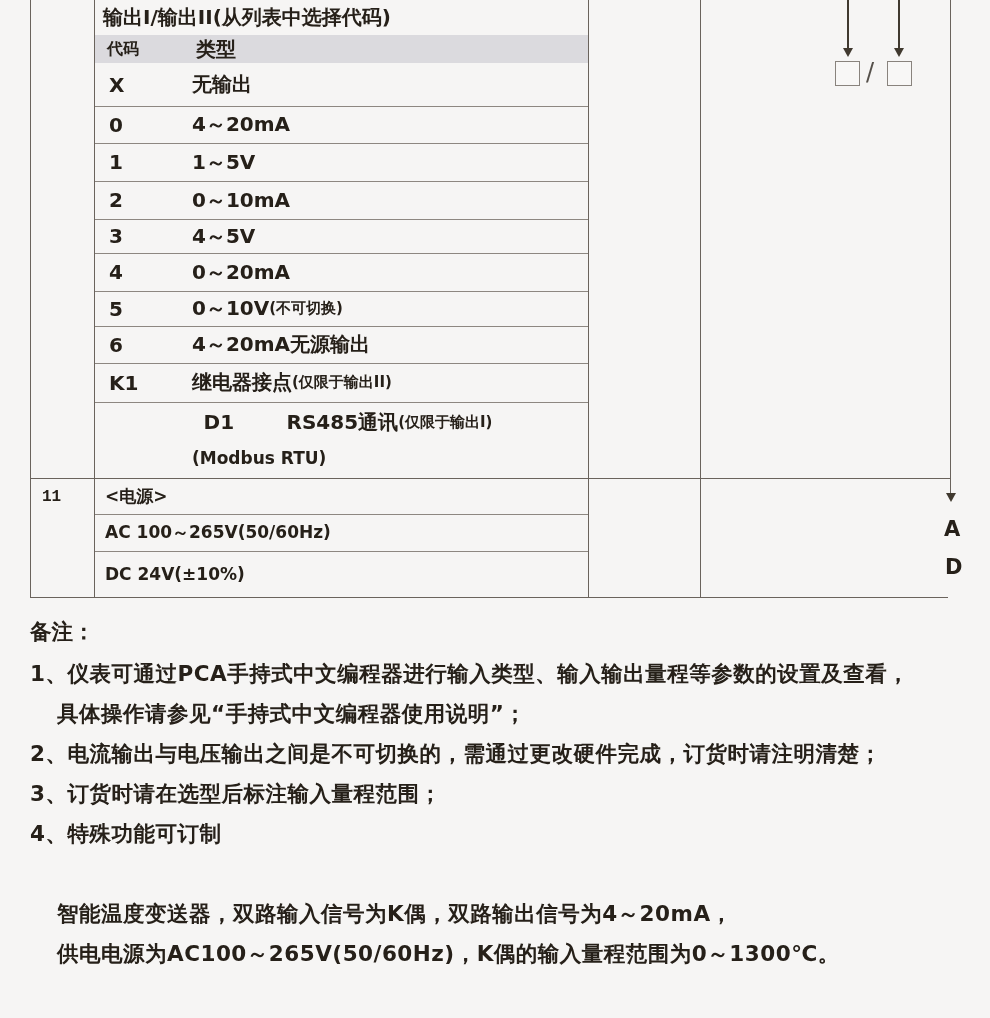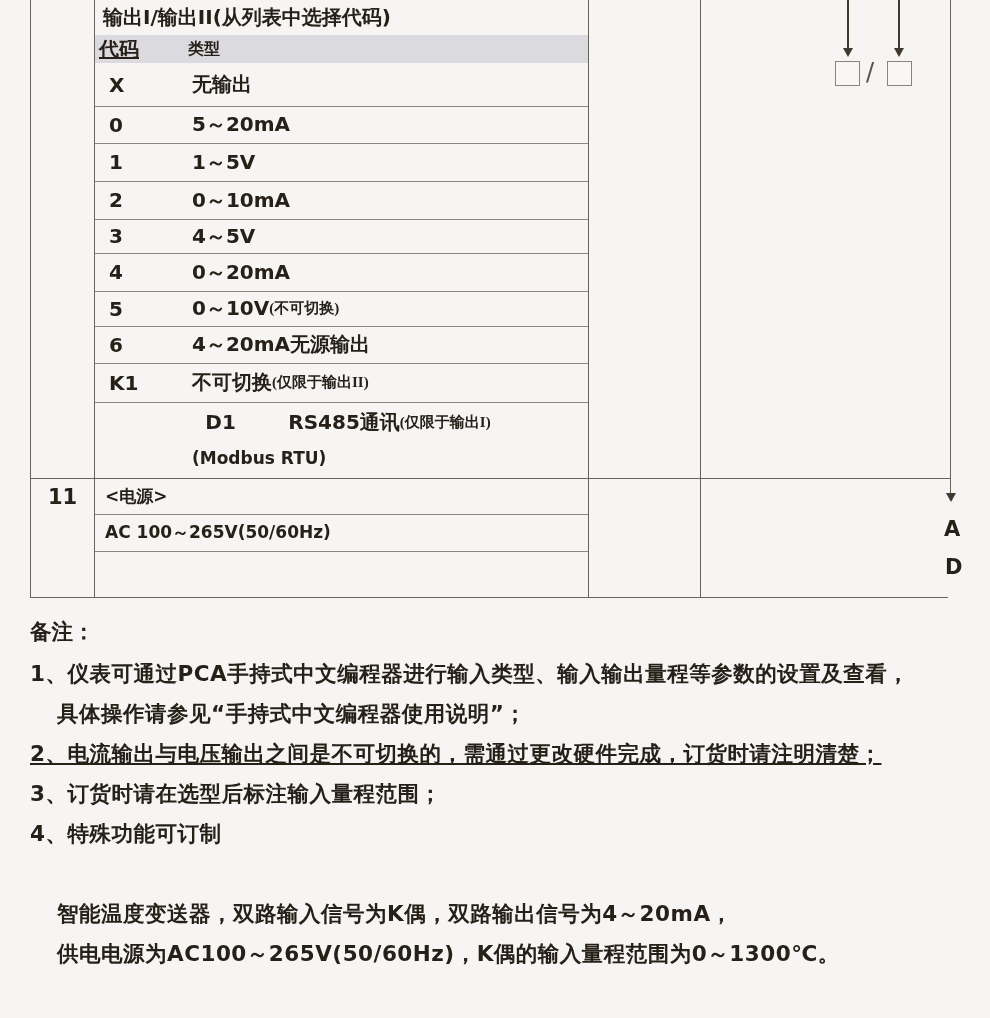--- a/index.html
+++ b/index.html
@@ -10,30 +10,30 @@
     font-weight:bold;
     color:#262019;
     position:relative;
     overflow:hidden;
   }
   #page{position:absolute;left:0;top:0;width:990px;height:1018px;}
   .vl{position:absolute;width:1px;background:#6a635c;}
   .hl{position:absolute;height:1px;background:#8d8781;}
   .hl.dark{background:#6a635c;}
   .band{position:absolute;left:95px;top:35px;width:493px;height:28px;background:#dbdade;display:flex;align-items:center;}
-  .band .code-h{flex:0 0 89px;padding-left:4px;font-size:20px;text-decoration:underline;}
-  .band .type-h{font-size:16px;}
+  .band .code-h{flex:0 0 89px;padding-left:12px;font-size:16px;}
+  .band .type-h{font-size:20px;}
   .toprow{position:absolute;left:95px;top:0;width:493px;height:35px;display:flex;align-items:center;padding-left:8px;box-sizing:border-box;font-size:20px;}
   .crow{position:absolute;left:95px;width:492px;display:flex;align-items:center;}
   .crow .code{flex:0 0 83px;padding-left:14px;font-size:20px;}
   .crow .type{font-size:20px;white-space:nowrap;}
-  .crow .tnote{font-size:15px;white-space:nowrap;font-family:Liberation Serif, serif;}
+  .crow .tnote{font-size:15px;white-space:nowrap;}
   .subline{position:absolute;left:192px;font-size:17px;}
   .prow{position:absolute;left:95px;width:492px;display:flex;align-items:center;padding-left:10px;box-sizing:border-box;font-size:17px;white-space:nowrap;}
-  .rowno{position:absolute;left:31px;top:480px;width:63px;height:34px;display:flex;align-items:center;justify-content:center;font-size:21px;}
+  .rowno{position:absolute;left:20px;top:480px;width:63px;height:34px;display:flex;align-items:center;justify-content:center;font-size:16px;font-family:Liberation Mono, monospace;}
   .arrow-line{position:absolute;width:2px;background:#40392f;}
   .arrow-head{position:absolute;width:0;height:0;border-left:5px solid transparent;border-right:5px solid transparent;border-top:9px solid #40392f;}
   .code-box{position:absolute;width:23px;height:23px;border:1.5px solid #89837d;background:#f8f7f6;}
   .slash{position:absolute;font-weight:normal;font-size:24px;color:#55504a;}
   .ad-label{position:absolute;font-size:21px;}
   .note-title{position:absolute;left:30px;top:613px;height:40px;line-height:40px;font-size:21.5px;font-family:Liberation Mono, monospace;}
   .note{position:absolute;height:40px;line-height:40px;font-size:21.5px;letter-spacing:0.5px;white-space:nowrap;text-align:right;}
   .note.l0{left:30px;}
   .note.l1{left:57px;}
 </style>
@@ -63,21 +63,21 @@
   <div class="hl" style="left:95px;top:326px;width:493px;"></div>
   <div class="hl" style="left:95px;top:363px;width:493px;"></div>
   <div class="hl" style="left:95px;top:402px;width:493px;"></div>
 
   <div class="crow" style="top:63px;height:43px;">
     <span class="code">X</span>
     <span class="type">无输出</span>
   </div>
   <div class="crow" style="top:106px;height:37px;">
     <span class="code">0</span>
-    <span class="type">5～20mA</span>
+    <span class="type">4～20mA</span>
   </div>
   <div class="crow" style="top:143px;height:38px;">
     <span class="code">1</span>
     <span class="type">1～5V</span>
   </div>
   <div class="crow" style="top:181px;height:38px;">
     <span class="code">2</span>
     <span class="type">0～10mA</span>
   </div>
   <div class="crow" style="top:219px;height:34px;">
@@ -92,52 +92,53 @@
     <span class="code">5</span>
     <span class="type">0～10V</span>
     <span class="tnote">(不可切换)</span>
   </div>
   <div class="crow" style="top:326px;height:37px;">
     <span class="code">6</span>
     <span class="type">4～20mA无源输出</span>
   </div>
   <div class="crow" style="top:363px;height:39px;">
     <span class="code">K1</span>
-    <span class="type">不可切换</span>
+    <span class="type">继电器接点</span>
     <span class="tnote">(仅限于输出II)</span>
   </div>
   <div class="crow" style="top:402px;height:40px;justify-content:center;">
     <span class="code">D1</span>
     <span class="type">RS485通讯</span>
     <span class="tnote">(仅限于输出I)</span>
   </div>
   <div class="subline" style="top:448px;">(Modbus RTU)</div>
 
   <div class="hl dark" style="left:30px;top:478px;width:920px;"></div>
   <div class="rowno">11</div>
   <div class="prow" style="top:478px;height:36px;">&lt;电源&gt;</div>
   <div class="hl" style="left:95px;top:514px;width:493px;"></div>
   <div class="prow" style="top:514px;height:37px;">AC 100～265V(50/60Hz)</div>
   <div class="hl" style="left:95px;top:551px;width:493px;"></div>
+  <div class="prow" style="top:551px;height:46px;">DC 24V(±10%)</div>
   <div class="hl dark" style="left:30px;top:597px;width:918px;"></div>
 
   <div class="arrow-line" style="left:847px;top:0;height:48px;"></div>
   <div class="arrow-head" style="left:843px;top:48px;"></div>
   <div class="arrow-line" style="left:898px;top:0;height:48px;"></div>
   <div class="arrow-head" style="left:894px;top:48px;"></div>
   <div class="code-box" style="left:835px;top:61px;"></div>
   <div class="slash" style="left:866px;top:58px;">/</div>
   <div class="code-box" style="left:887px;top:61px;"></div>
 
   <div class="arrow-head" style="left:946px;top:493px;"></div>
   <div class="ad-label" style="left:944px;top:517px;">A</div>
   <div class="ad-label" style="left:945px;top:555px;">D</div>
 
   <div class="note-title">备注：</div>
   <div class="note l0" style="top:654px;">1、仪表可通过PCA手持式中文编程器进行输入类型、输入输出量程等参数的设置及查看，</div>
   <div class="note l1" style="top:694px;">具体操作请参见“手持式中文编程器使用说明”；</div>
-  <div class="note l0" style="top:734px;text-decoration:underline;">2、电流输出与电压输出之间是不可切换的，需通过更改硬件完成，订货时请注明清楚；</div>
+  <div class="note l0" style="top:734px;">2、电流输出与电压输出之间是不可切换的，需通过更改硬件完成，订货时请注明清楚；</div>
   <div class="note l0" style="top:774px;">3、订货时请在选型后标注输入量程范围；</div>
   <div class="note l0" style="top:814px;">4、特殊功能可订制</div>
   <div class="note l1" style="top:894px;">智能温度变送器，双路输入信号为K偶，双路输出信号为4～20mA，</div>
   <div class="note l1" style="top:934px;">供电电源为AC100～265V(50/60Hz)，K偶的输入量程范围为0～1300℃。</div>
 
 </div>
 
 </body></html>

